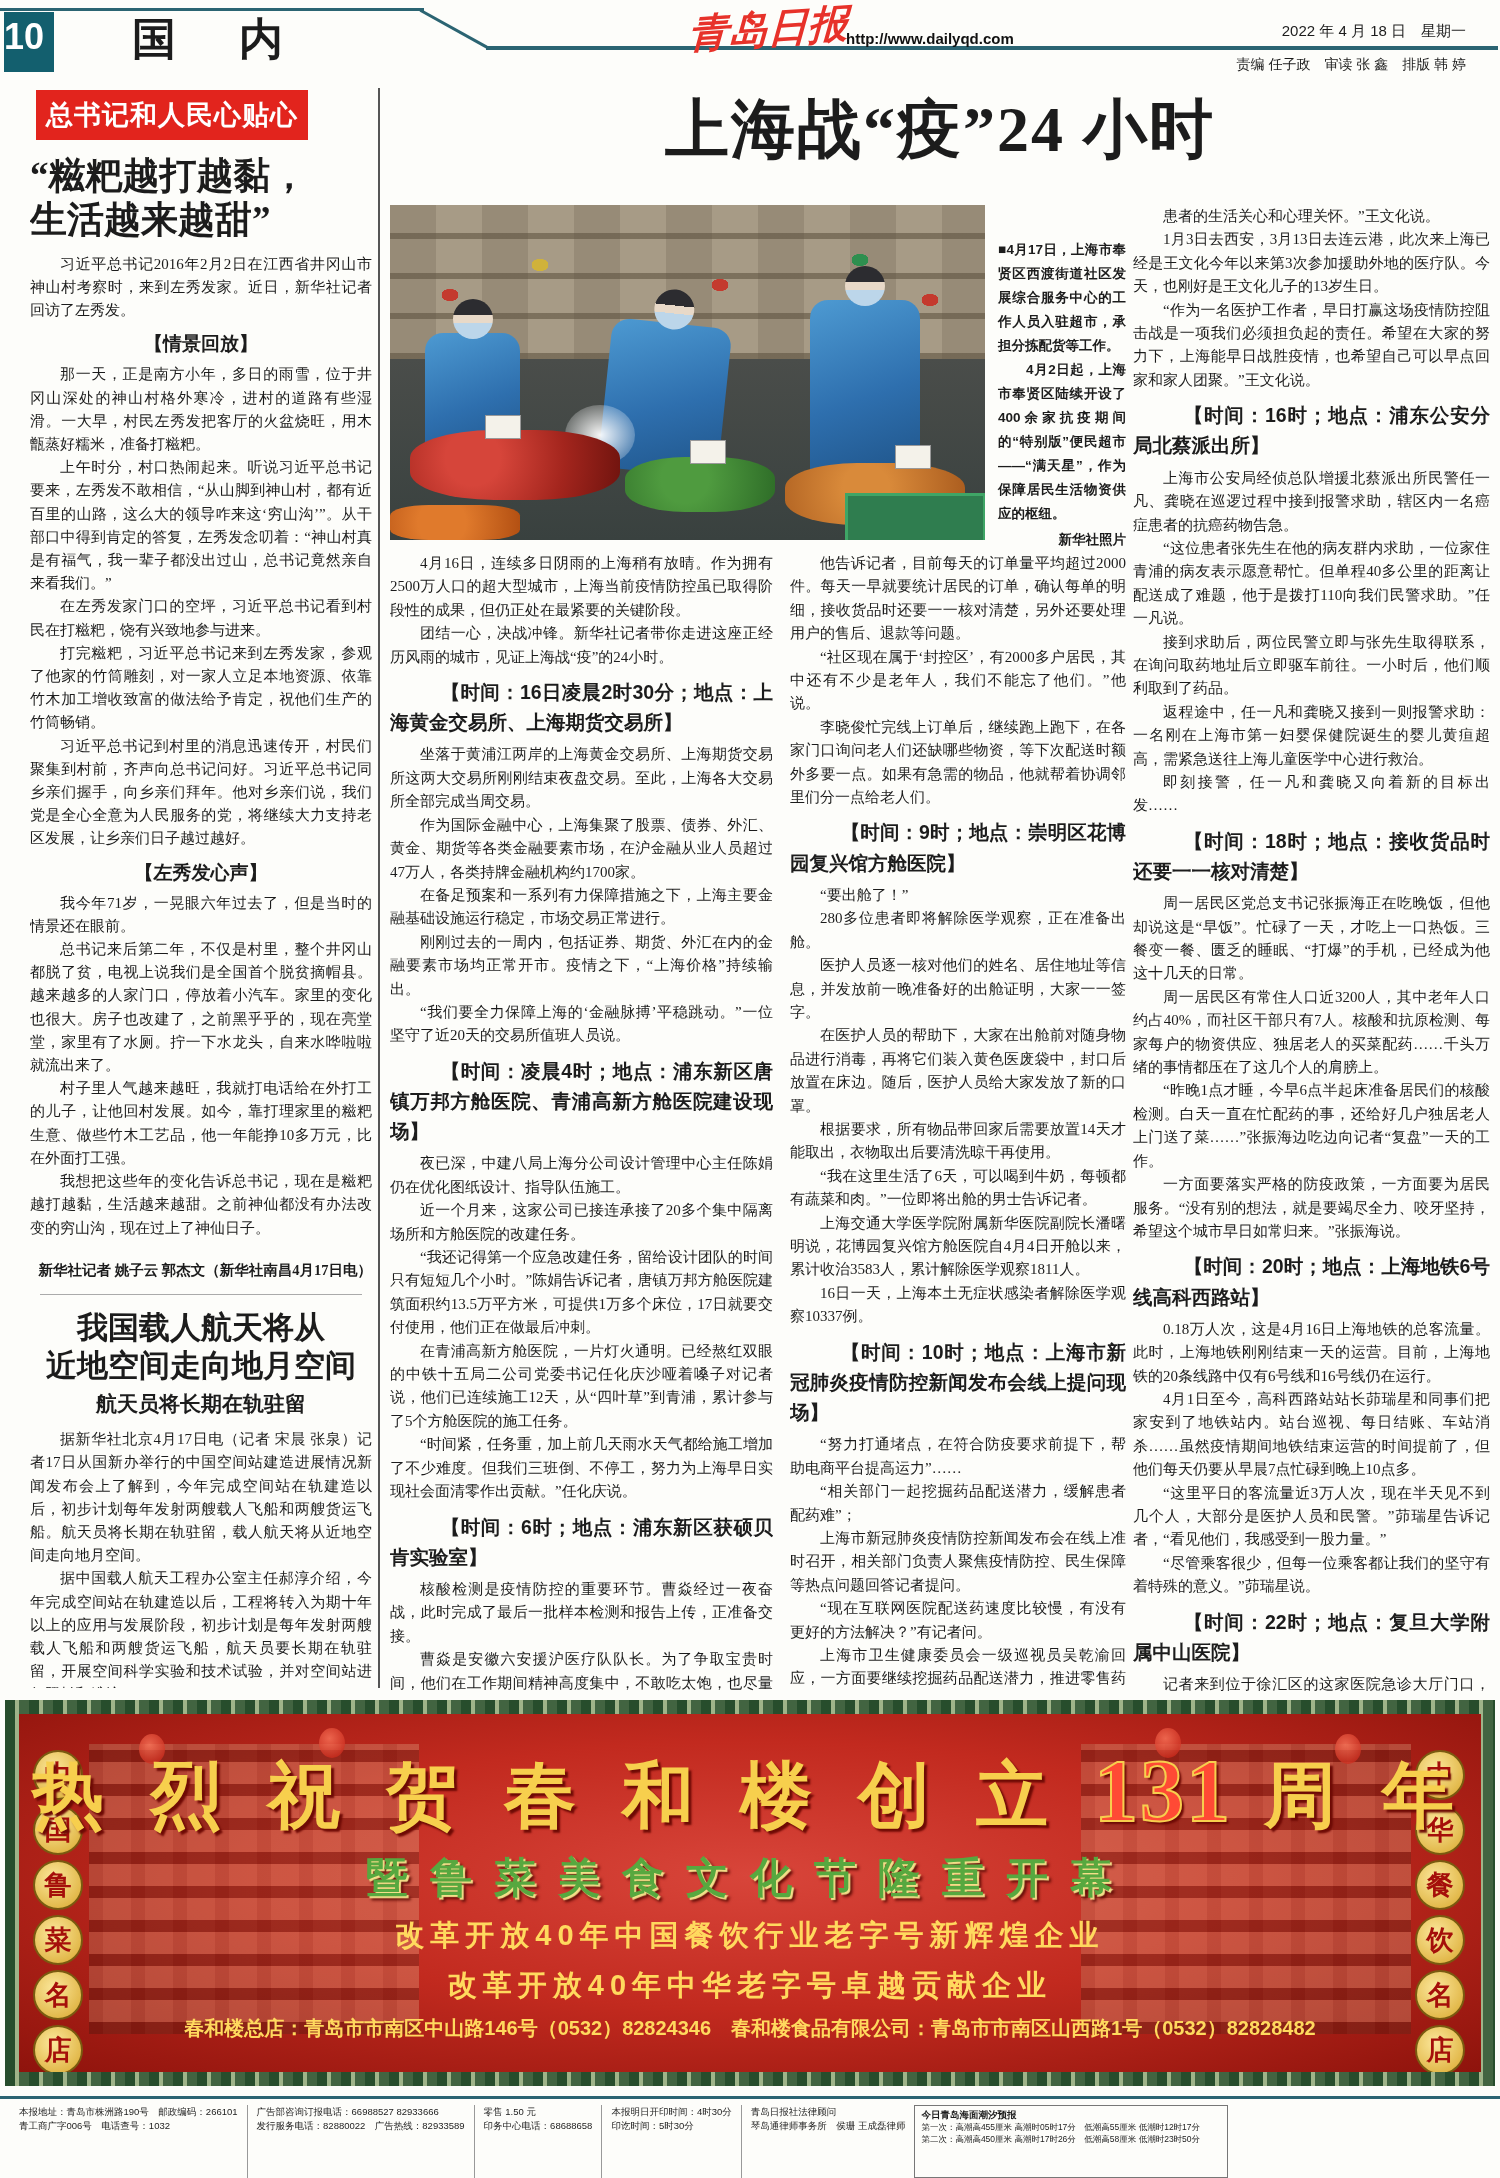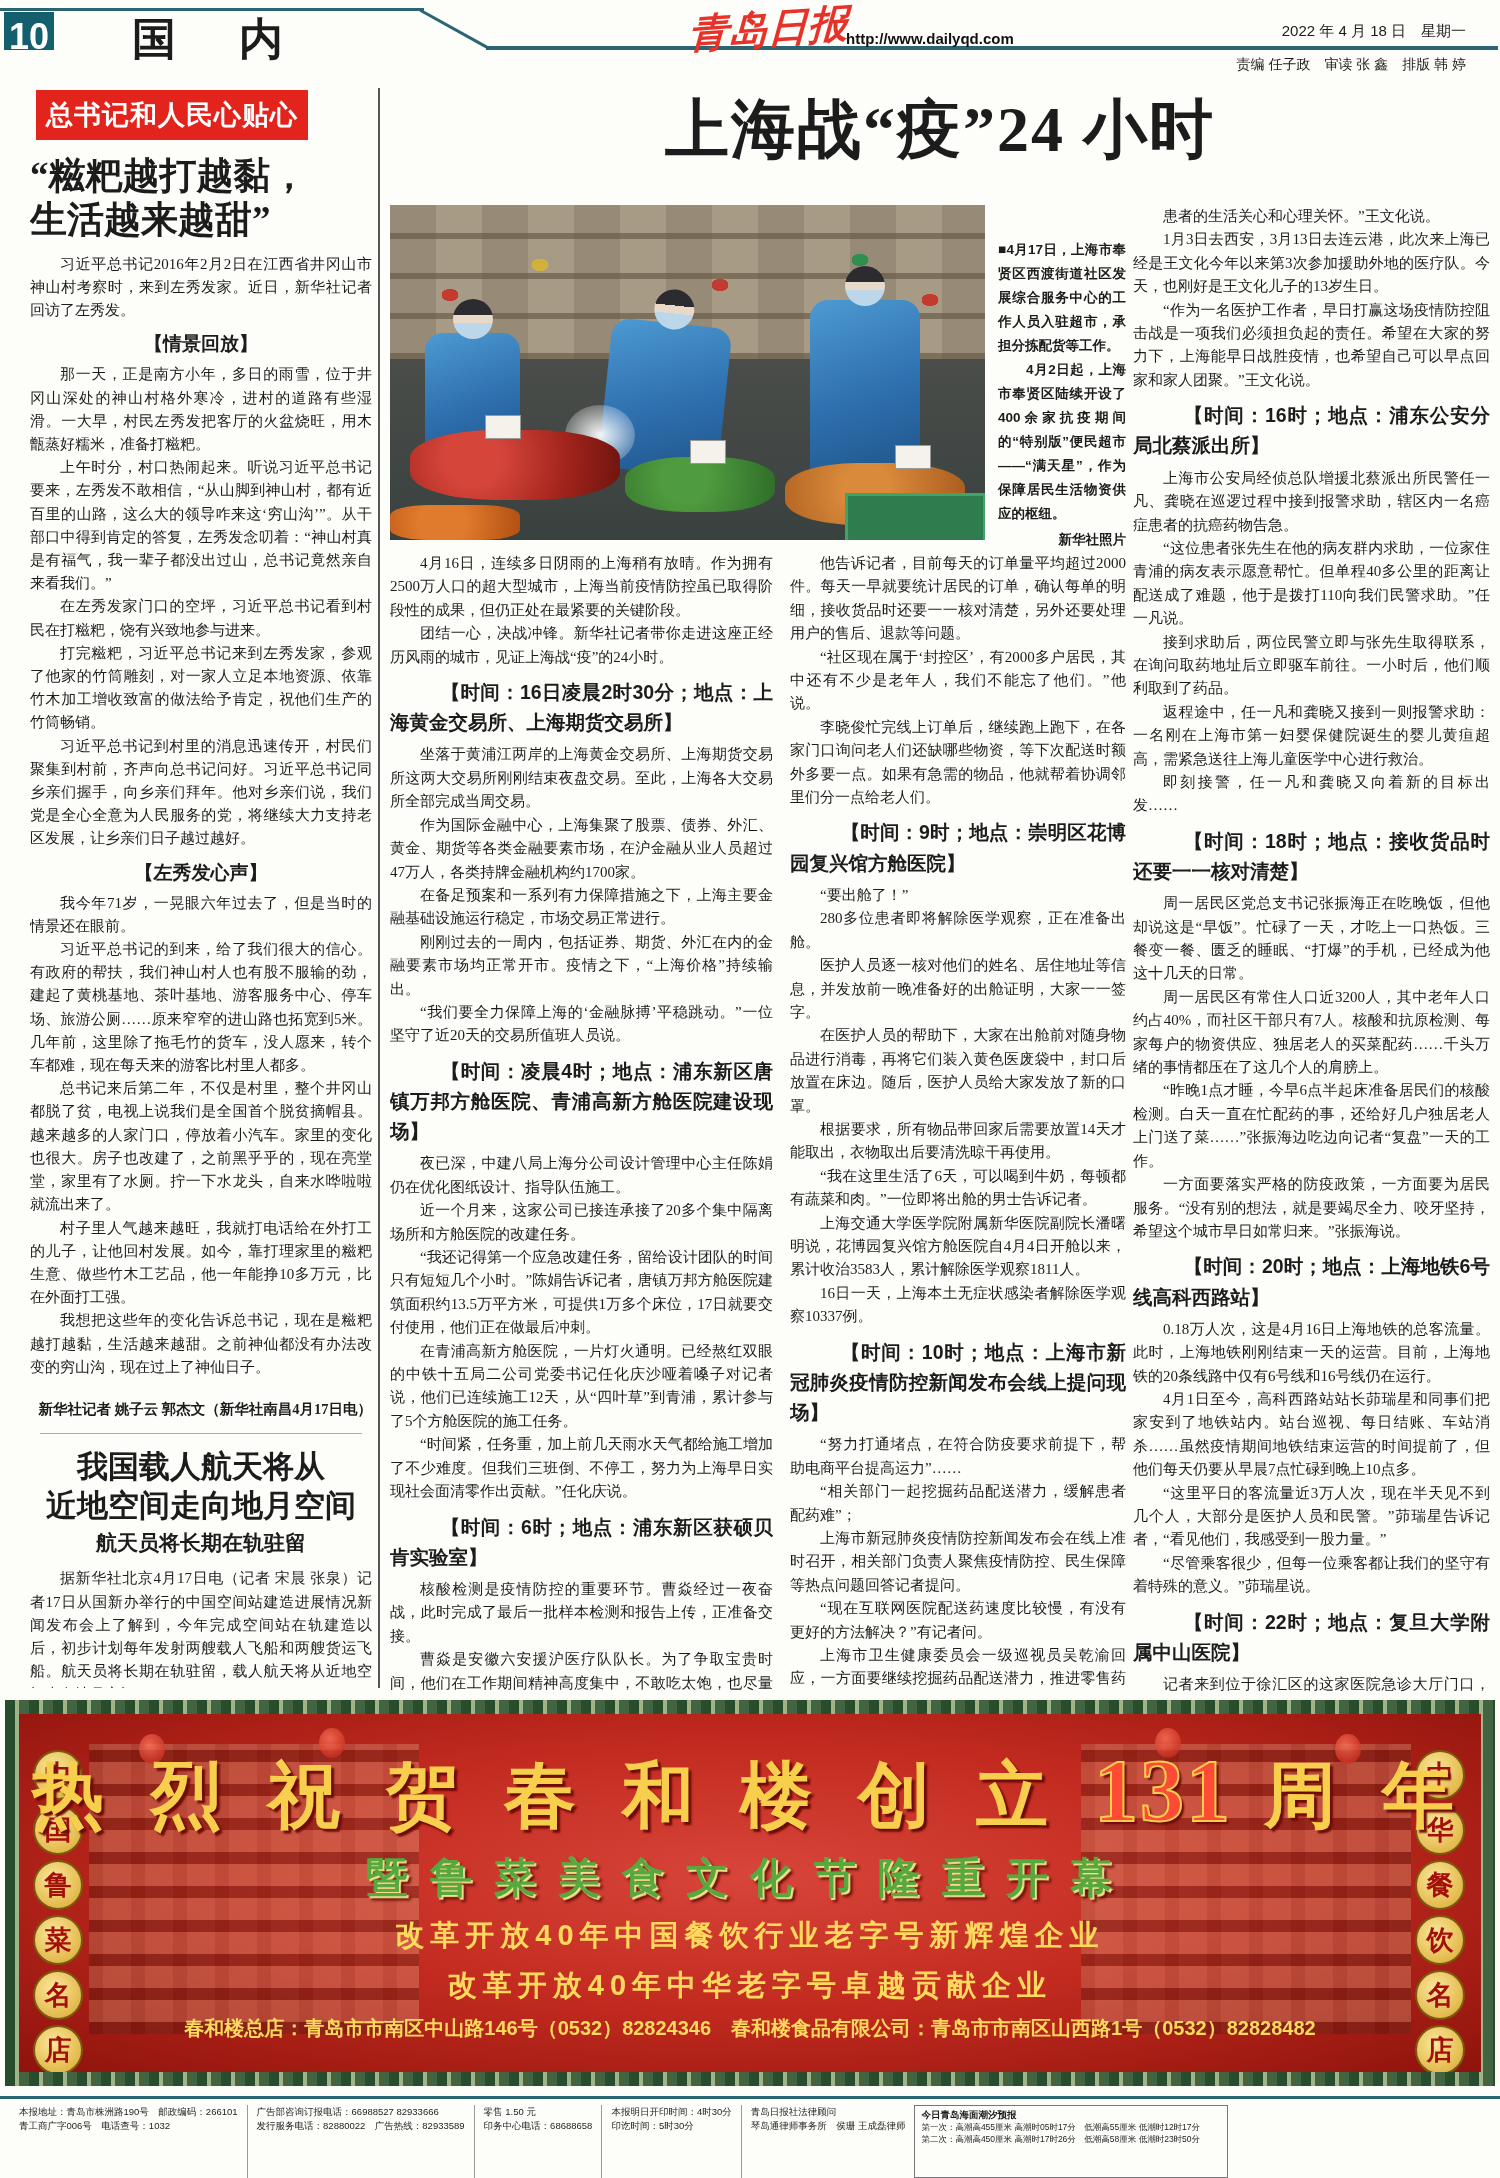--- a/index.html
+++ b/index.html
@@ -4,22 +4,22 @@
 <style>
   html,body{margin:0;padding:0;background:#e9e9e9;}
   #page{position:relative;width:1500px;height:2178px;background:#fdfdfa;margin:0 auto;
         font-family:"Liberation Serif",serif;color:#1c1c1c;overflow:hidden;}
   .sans{font-family:"Liberation Sans",sans-serif;}
   
   .hdr-thin{position:absolute;left:0;top:8px;width:424px;height:3px;background:#2b6472;}
   .hdr-diag{position:absolute;left:421px;top:9px;width:76px;height:3px;background:#2b6472;
             transform-origin:0 0;transform:rotate(29deg);}
   .hdr-main{position:absolute;left:486px;top:46px;width:1012px;height:4px;background:#2b6472;}
-  .pagenum-box{position:absolute;left:4px;top:12px;width:50px;height:38px;background:#135f6e;
-               color:#fff;font-size:36px;font-weight:bold;text-align:center;line-height:50px;}
+  .pagenum-box{position:absolute;left:4px;top:12px;width:50px;height:60px;background:#135f6e;
+               color:#fff;font-size:36px;font-weight:bold;text-align:left;line-height:50px;}
   .section-lbl{position:absolute;left:132px;top:10px;font-size:44px;font-weight:900;letter-spacing:26px;}
   .masthead{position:absolute;left:688px;top:0px;width:170px;height:58px;color:#e7322a;
             font-size:40px;font-weight:900;font-style:italic;transform:rotate(-4deg) skewX(-6deg);
             line-height:58px;white-space:nowrap;}
   .mast-url{position:absolute;left:846px;top:30px;font-size:15px;font-weight:bold;color:#111;}
   .hdr-date{position:absolute;right:34px;top:22px;font-size:15px;}
   .hdr-staff{position:absolute;right:34px;top:56px;font-size:14px;}
   
   #leftcol{position:absolute;left:30px;top:88px;width:342px;height:1600px;overflow:hidden;}
   .vrule{position:absolute;left:378px;top:88px;width:2px;height:1600px;background:#555;}
@@ -147,21 +147,20 @@
     <p class="b-p" style="font-size:15px;line-height:23.2px;">习近平总书记2016年2月2日在江西省井冈山市神山村考察时，来到左秀发家。近日，新华社记者回访了左秀发。</p>
     <div>
         <h4 class="b-c">【情景回放】</h4>
         <p class="b-p">那一天，正是南方小年，多日的雨雪，位于井冈山深处的神山村格外寒冷，进村的道路有些湿滑。一大早，村民左秀发把客厅的火盆烧旺，用木甑蒸好糯米，准备打糍粑。</p>
         <p class="b-p">上午时分，村口热闹起来。听说习近平总书记要来，左秀发不敢相信，“从山脚到神山村，都有近百里的山路，这么大的领导咋来这‘穷山沟’”。从干部口中得到肯定的答复，左秀发念叨着：“神山村真是有福气，我一辈子都没出过山，总书记竟然亲自来看我们。”</p>
         <p class="b-p">在左秀发家门口的空坪，习近平总书记看到村民在打糍粑，饶有兴致地参与进来。</p>
         <p class="b-p">打完糍粑，习近平总书记来到左秀发家，参观了他家的竹筒雕刻，对一家人立足本地资源、依靠竹木加工增收致富的做法给予肯定，祝他们生产的竹筒畅销。</p>
         <p class="b-p">习近平总书记到村里的消息迅速传开，村民们聚集到村前，齐声向总书记问好。习近平总书记同乡亲们握手，向乡亲们拜年。他对乡亲们说，我们党是全心全意为人民服务的党，将继续大力支持老区发展，让乡亲们日子越过越好。</p>
         <h4 class="b-c">【左秀发心声】</h4>
         <p class="b-p">我今年71岁，一晃眼六年过去了，但是当时的情景还在眼前。</p>
-        <p class="b-p">习近平总书记的到来，给了我们很大的信心。有政府的帮扶，我们神山村人也有股不服输的劲，建起了黄桃基地、茶叶基地、游客服务中心、停车场、旅游公厕……原来窄窄的进山路也拓宽到5米。几年前，这里除了拖毛竹的货车，没人愿来，转个车都难，现在每天来的游客比村里人都多。</p>
         <p class="b-p">总书记来后第二年，不仅是村里，整个井冈山都脱了贫，电视上说我们是全国首个脱贫摘帽县。越来越多的人家门口，停放着小汽车。家里的变化也很大。房子也改建了，之前黑乎乎的，现在亮堂堂，家里有了水厕。拧一下水龙头，自来水哗啦啦就流出来了。</p>
         <p class="b-p">村子里人气越来越旺，我就打电话给在外打工的儿子，让他回村发展。如今，靠打理家里的糍粑生意、做些竹木工艺品，他一年能挣10多万元，比在外面打工强。</p>
         <p class="b-p">我想把这些年的变化告诉总书记，现在是糍粑越打越黏，生活越来越甜。之前神仙都没有办法改变的穷山沟，现在过上了神仙日子。</p>
         <p class="b-by">新华社记者 姚子云 郭杰文（新华社南昌4月17日电）</p>
       </div>
     <div class="sep-rule"></div>
     <div class="space-head">
       <div>我国载人航天将从</div>
       <div>近地空间走向地月空间</div>
     </div>

